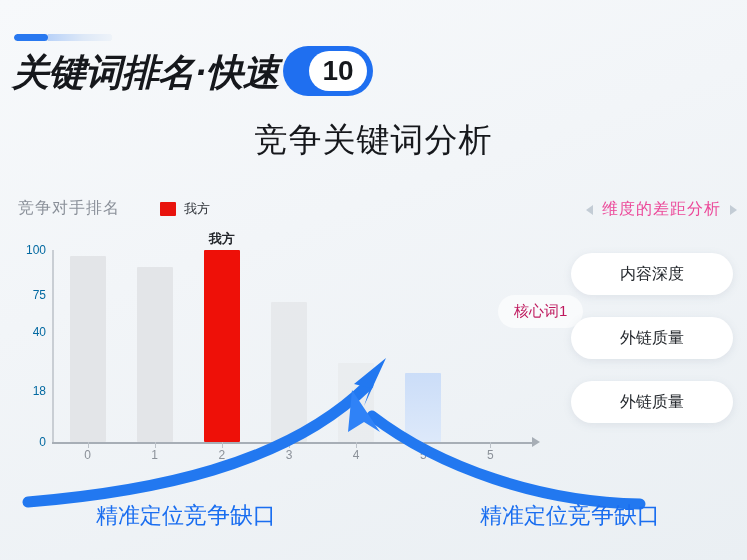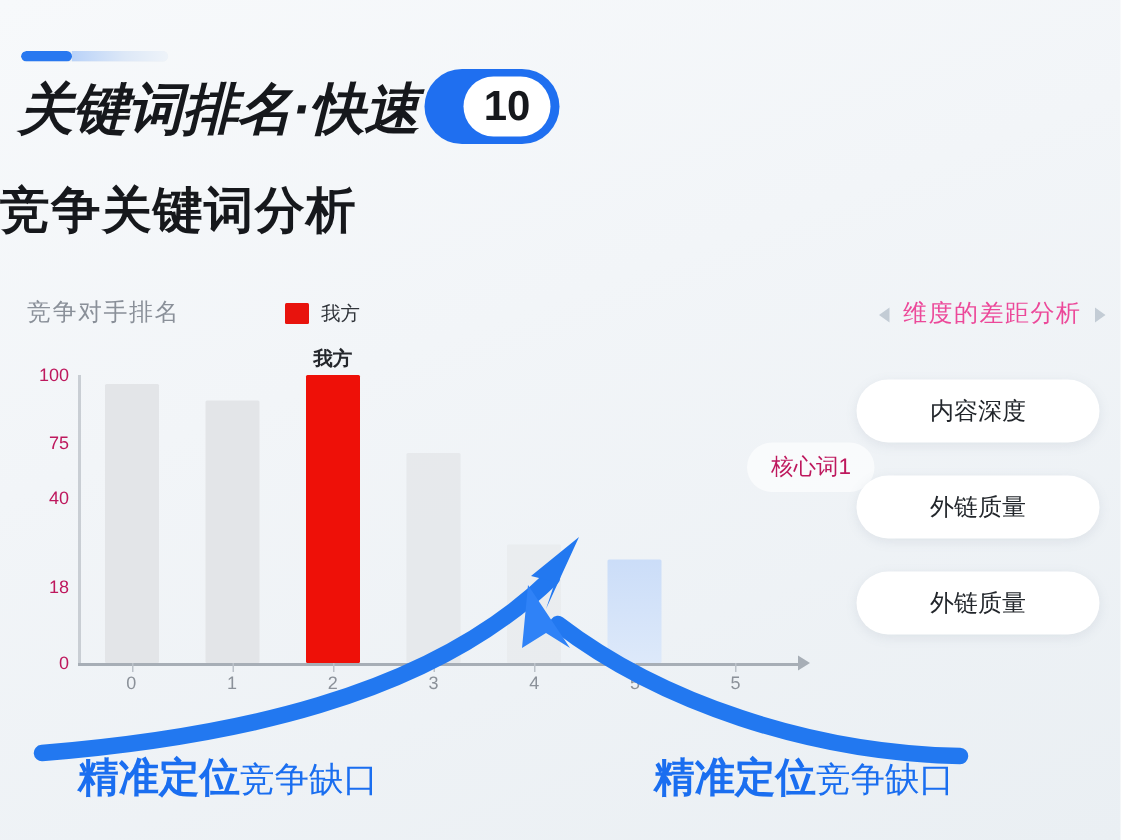--- a/index.html
+++ b/index.html
@@ -55,29 +55,29 @@
     display: flex; align-items: center; justify-content: center;
     padding: 16px 12px;
   }
   #badge-num {
     font-size: 28px; font-weight: bold; color: #16181c; line-height: 1;
   }
 
   
   #subtitle {
     position: absolute; left: 0; right: 0; top: 118px;
-    text-align: left;
-    font-size: 33px; font-weight: bold; color: #16181c;
+    text-align: center;
+    font-size: 33px; font-weight: normal; color: #16181c;
     letter-spacing: 1px;
   }
 
   
   #chart-legend-row {
     position: absolute; left: 18px; top: 198px;
-    display: flex; align-items: center; gap: 30px;
+    display: flex; align-items: center;
   }
   #legend-axis-title {
     font-size: 16px; color: #8a9099; letter-spacing: 1px;
   }
   #legend-group {
     margin-left: 40px; display: flex; align-items: center; gap: 8px;
   }
   #legend-swatch {
     width: 16px; height: 14px; background: #e8130d; border-radius: 1px;
   }
@@ -109,21 +109,21 @@
     background: #a7aeb6;
   }
   #x-axis-arrow {
     position: absolute; left: 518px; top: 187px;
     width: 0; height: 0;
     border-top: 5px solid transparent; border-bottom: 5px solid transparent;
     border-left: 8px solid #a7aeb6;
   }
   .ytick {
     position: absolute; right: 0; width: 32px; text-align: right;
-    font-size: 12px; color: #be185d; transform: translateY(-50%);
+    font-size: 12px; color: #0369a1; transform: translateY(-50%);
   }
   #ytick-holder { position: absolute; left: 0; top: 0; width: 32px; height: 192px; }
 
   #bars { position: absolute; left: 40px; top: 0; height: 192px; width: 470px; }
   .bar {
     position: absolute; bottom: 0; border-radius: 1px;
   }
   .bar.gray  { background: #e3e5e8; }
   .bar.red   { background: #ee1008; }
   .bar.blue  { background: linear-gradient(180deg, #cbddf8 0%, #dde9fa 100%); }
@@ -165,21 +165,21 @@
     display: flex; align-items: center; justify-content: center;
     font-size: 16px; color: #22262b;
   }
 
   
   .caption {
     position: absolute; top: 500px;
     display: flex; align-items: baseline; color: #1a6ef0;
     white-space: nowrap;
   }
-  .caption .strong { font-size: 27px; font-weight: bold; letter-spacing: 0px; }
+  .caption .strong { font-size: 22px; font-weight: normal; letter-spacing: 0px; margin-left: 44px; }
   .caption .light  { font-size: 23px; font-weight: normal; letter-spacing: 0px; }
   #caption-left  { left: 52px; }
   #caption-right { left: 436px; }
 </style>
 </head>
 <body>
 
 <div id="accent-bar">
   <div class="fill"></div>
   <div class="fade"></div>

